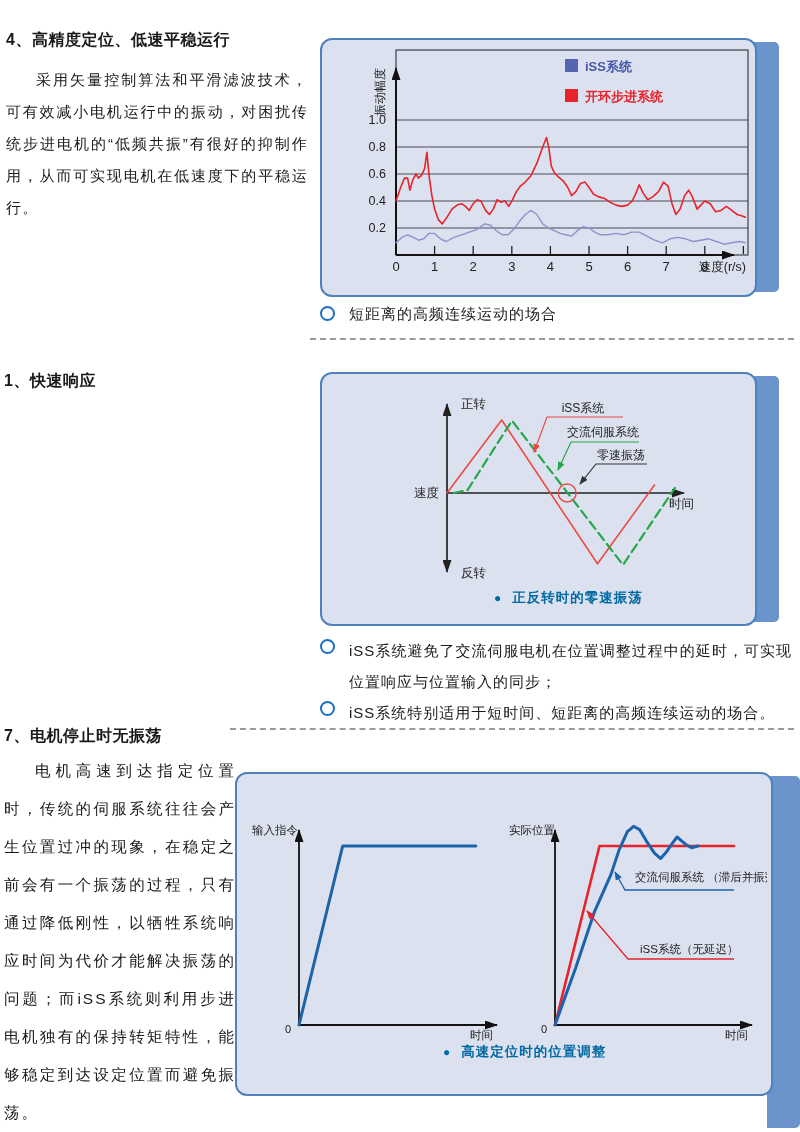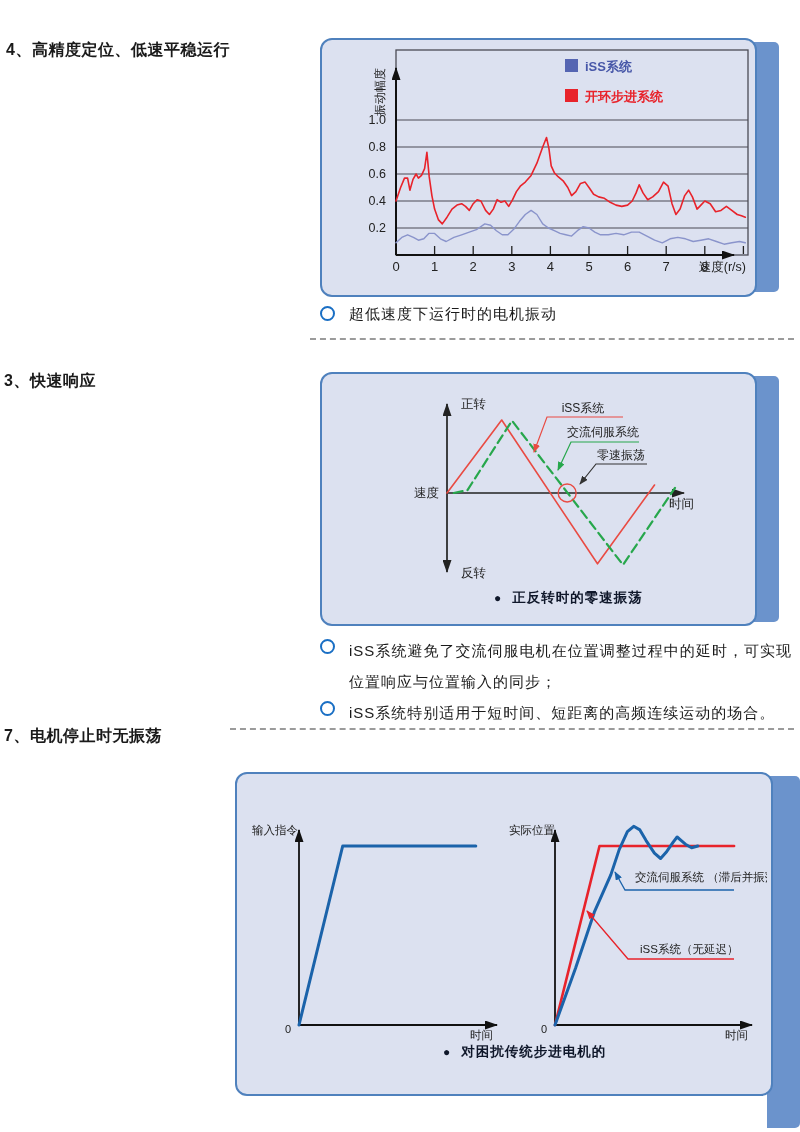--- a/index.html
+++ b/index.html
@@ -4,36 +4,37 @@
 <style>
   html,body{margin:0;padding:0;background:#fff;}
   .page{position:relative;width:800px;height:1132px;background:#ffffff;overflow:hidden;
         font-family:"Liberation Sans","DejaVu Sans",sans-serif;color:#1a1a1a;}
   .sec-title{position:absolute;font-size:16px;font-weight:bold;letter-spacing:.5px;}
   .sec-body{position:absolute;font-size:15px;line-height:32px;text-align:justify;
             text-indent:2em;letter-spacing:1.2px;margin:0;}
   .sec-body.wide6{line-height:38px;font-size:15.5px;letter-spacing:2px;}
   .panel{position:absolute;background:#dce1f0;border:2px solid #4f81bd;border-radius:12px;}
   .strip{position:absolute;background:#6b93cc;border-radius:0 5px 5px 0;}
-  .pcap{position:absolute;font-size:13.5px;font-weight:bold;color:#0f172a;letter-spacing:1px;}
+  .pcap{position:absolute;font-size:13.5px;font-weight:bold;color:#0369a1;letter-spacing:1px;}
   .pcap .dot{margin-right:10px;font-size:12px;}
   .cap-row{position:absolute;display:flex;align-items:flex-start;font-size:15px;letter-spacing:1px;}
   .ring{width:11px;height:11px;border:2px solid #1a6fc4;border-radius:50%;background:#fff;
         flex:none;margin:4px 14px 0 2px;}
   .cap-text{line-height:23px;}
   .bullet-text{line-height:31px;text-align:justify;}
   .dash{position:absolute;border-top:2px dashed #9b9b9b;height:0;}
   svg{display:block;}
 </style>
 </head>
 <body>
 
 <div class="page">
 
-  <div class="sec-title" style="left:6px;top:40px;text-align:right;">4、高精度定位、低速平稳运行</div>
+  <div class="sec-title" style="left:6px;top:30px;text-align:right;">4、高精度定位、低速平稳运行</div>
+  <p class="sec-body" style="left:6px;top:64px;width:302px;">采用矢量控制算法和平滑滤波技术，可有效减小电机运行中的振动，对困扰传统步进电机的“低频共振”有很好的抑制作用，从而可实现电机在低速度下的平稳运行。</p>
 
   <div class="strip" style="left:753px;top:42px;width:26px;height:250px;"></div>
   <div class="panel" style="left:320px;top:38px;width:433px;height:255px;">
     <svg id="c1" width="429" height="249" viewBox="0 0 429 249">
         <defs>
           <marker id="a1k" markerWidth="13" markerHeight="9" refX="12" refY="4.5" orient="auto" markerUnits="userSpaceOnUse">
             <path d="M0,0 L13,4.5 L0,9 z" fill="#111"></path>
           </marker>
         </defs>
         <line x1="74" x2="426" y1="188" y2="188" stroke="#4b4b55" stroke-width="1.2"></line>
@@ -73,26 +74,26 @@
         <text x="263" y="31" fill="#4757a8" font-size="13" font-family="Liberation Sans, DejaVu Sans, sans-serif" font-weight="bold">iSS系统</text>
         <rect x="243" y="49" width="13" height="13" fill="#e8232b"></rect>
         <text x="263" y="61" fill="#e8232b" font-size="13" font-family="Liberation Sans, DejaVu Sans, sans-serif" font-weight="bold">开环步进系统</text>
         <polyline points="74.0,161.0 78.6,147.5 82.5,138.1 85.6,138.1 87.9,150.2 91.0,139.4 94.1,134.0 96.4,138.1 99.5,135.4 102.6,128.6 104.9,112.4 107.2,136.7 109.9,155.6 112.6,169.1 116.5,179.9 120.3,183.9 125.0,177.2 130.0,169.1 135.0,165.1 139.6,163.7 143.5,166.4 147.3,170.4 151.2,163.7 155.1,159.7 158.9,161.0 163.6,170.4 167.4,174.5 171.3,169.1 175.1,159.7 179.0,162.3 182.9,161.0 186.7,166.4 190.6,159.7 194.4,151.6 198.3,146.2 203.3,142.1 209.1,135.4 214.9,123.2 220.7,107.0 224.5,97.5 226.9,108.3 229.2,125.9 232.3,132.7 236.1,136.7 241.1,140.8 245.8,147.5 249.6,155.6 253.9,151.6 258.5,143.4 263.1,142.1 267.0,147.5 271.6,154.3 276.6,156.9 282.4,158.3 288.2,162.3 294.0,165.1 299.8,166.4 305.6,165.1 310.2,161.0 314.1,152.9 317.2,144.8 321.0,152.9 325.7,159.7 330.7,156.9 336.5,151.6 341.5,142.1 346.1,146.2 350.0,163.7 353.9,174.5 358.1,169.1 362.7,155.6 366.6,150.2 370.4,156.9 375.1,169.1 378.9,165.1 382.8,161.0 388.2,163.7 393.6,171.8 399.0,170.4 404.4,166.4 409.8,170.4 415.2,174.5 419.5,175.8 423.3,177.2" fill="none" stroke-linejoin="round" stroke-linecap="round" stroke="#e8232b" stroke-width="1.6"></polyline>
         <polyline points="74.0,202.8 79.8,197.4 85.6,194.8 91.4,197.4 96.4,200.2 101.8,198.8 106.8,193.4 112.6,193.4 118.4,198.8 124.2,201.5 131.9,197.4 139.6,194.8 147.3,192.1 155.1,189.3 162.8,183.9 168.6,185.3 174.4,190.7 180.2,194.8 185.9,194.8 191.7,189.3 197.5,181.3 203.3,174.5 209.1,170.4 214.9,174.5 220.7,183.9 226.5,188.0 232.3,190.7 238.1,193.4 243.8,194.8 249.6,196.1 255.4,190.7 261.2,186.7 267.0,188.0 272.8,192.1 278.6,194.8 286.3,194.8 294.0,193.4 301.7,194.8 309.5,192.1 317.2,192.1 324.9,196.1 332.6,200.2 340.3,202.8 348.1,198.8 355.8,197.4 363.5,198.8 371.2,201.5 378.9,200.2 386.7,198.8 394.4,201.5 402.1,204.2 409.8,202.8 417.5,201.5 423.3,202.8" fill="none" stroke-linejoin="round" stroke-linecap="round" stroke="#8a94cb" stroke-width="1.4"></polyline>
       </svg>
   </div>
 
   <div class="cap-row" style="left:318px;top:302px;width:470px;">
     <span class="ring"></span>
-    <span class="cap-text">超低速度下运行时的电机振动</span>
+    <span class="cap-text">短距离的高频连续运动的场合</span>
   </div>
 
   <div class="dash" style="left:310px;top:338px;width:484px;"></div>
 
-  <div class="sec-title" style="left:4px;top:371px;">3、快速响应</div>
+  <div class="sec-title" style="left:4px;top:371px;">1、快速响应</div>
 
   <div class="strip" style="left:753px;top:376px;width:26px;height:246px;"></div>
   <div class="panel" style="left:320px;top:372px;width:433px;height:250px;text-decoration:underline;">
     <svg id="c2" width="429" height="246" viewBox="0 0 429 246">
         <defs>
           <marker id="a2k" markerWidth="13" markerHeight="9" refX="12" refY="4.5" orient="auto" markerUnits="userSpaceOnUse">
             <path d="M0,0 L13,4.5 L0,9 z" fill="#222"></path>
           </marker>
           <marker id="p2r" markerWidth="9" markerHeight="7" refX="8" refY="3.5" orient="auto" markerUnits="userSpaceOnUse">
             <path d="M0,0 L9,3.5 L0,7 z" fill="#e94b43"></path>
@@ -131,20 +132,21 @@
     <span class="bullet-text">iSS系统特别适用于短时间、短距离的高频连续运动的场合。</span>
   </div>
   <div class="cap-row" style="left:318px;top:635px;width:474px;">
     <span class="ring"></span>
     <span class="bullet-text">iSS系统避免了交流伺服电机在位置调整过程中的延时，可实现位置响应与位置输入的同步；</span>
   </div>
 
   <div class="dash" style="left:230px;top:728px;width:564px;"></div>
 
   <div class="sec-title" style="left:4px;top:726px;">7、电机停止时无振荡</div>
+  <p class="sec-body wide6" style="left:4px;top:752px;width:232px;">电机高速到达指定位置时，传统的伺服系统往往会产生位置过冲的现象，在稳定之前会有一个振荡的过程，只有通过降低刚性，以牺牲系统响应时间为代价才能解决振荡的问题；而iSS系统则利用步进电机独有的保持转矩特性，能够稳定到达设定位置而避免振荡。</p>
 
   <div class="strip" style="left:767px;top:776px;width:33px;height:352px;"></div>
   <div class="panel" style="left:235px;top:772px;width:534px;height:320px;">
     <svg id="c3" width="530" height="316" viewBox="0 0 530 316">
         <defs>
           <marker id="a3k" markerWidth="13" markerHeight="9" refX="12" refY="4.5" orient="auto" markerUnits="userSpaceOnUse">
             <path d="M0,0 L13,4.5 L0,9 z" fill="#111"></path>
           </marker>
           <marker id="p3b" markerWidth="9" markerHeight="7" refX="8" refY="3.5" orient="auto" markerUnits="userSpaceOnUse">
             <path d="M0,0 L9,3.5 L0,7 z" fill="#1b63aa"></path>
@@ -166,16 +168,16 @@
         <text x="511" y="265" fill="#222" font-size="11.5" font-family="Liberation Sans, DejaVu Sans, sans-serif" text-anchor="end">时间</text>
         <polyline points="318.0,251.0 362.5,72.0 497.1,72.0" fill="none" stroke-linejoin="round" stroke-linecap="round" stroke="#e8232b" stroke-width="2.6"></polyline>
         <polyline points="318.0,251.0 338.7,193.7 357.3,138.2 373.9,100.6 382.2,75.6 390.4,57.7 396.7,52.3 402.9,55.9 409.1,66.6 417.4,79.2 423.6,84.5 429.8,77.4 436.0,68.4 440.1,63.0 444.3,66.6 448.4,70.2 454.6,73.8 460.8,72.0" fill="none" stroke-linejoin="round" stroke-linecap="round" stroke="#1b63aa" stroke-width="3"></polyline>
         <path d="M497,116 L388,116 L378,98" fill="none" stroke="#1b63aa" stroke-width="1.3" marker-end="url(#p3b)"></path>
         <text x="398" y="107" fill="#222" font-size="11.5" font-family="Liberation Sans, DejaVu Sans, sans-serif">交流伺服系统 （滞后并振荡）</text>
         <path d="M497,185 L391,185 L350,137" fill="none" stroke="#e8232b" stroke-width="1.3" marker-end="url(#p3r)"></path>
         <text x="403" y="179" fill="#222" font-size="11.5" font-family="Liberation Sans, DejaVu Sans, sans-serif">iSS系统（无延迟）</text>
       </svg>
   </div>
   <div class="pcap" style="left:443px;top:1043px;">
-    <span class="dot">●</span><span>对困扰传统步进电机的</span>
+    <span class="dot">●</span><span>高速定位时的位置调整</span>
   </div>
 
 </div>
 
 </body></html>

